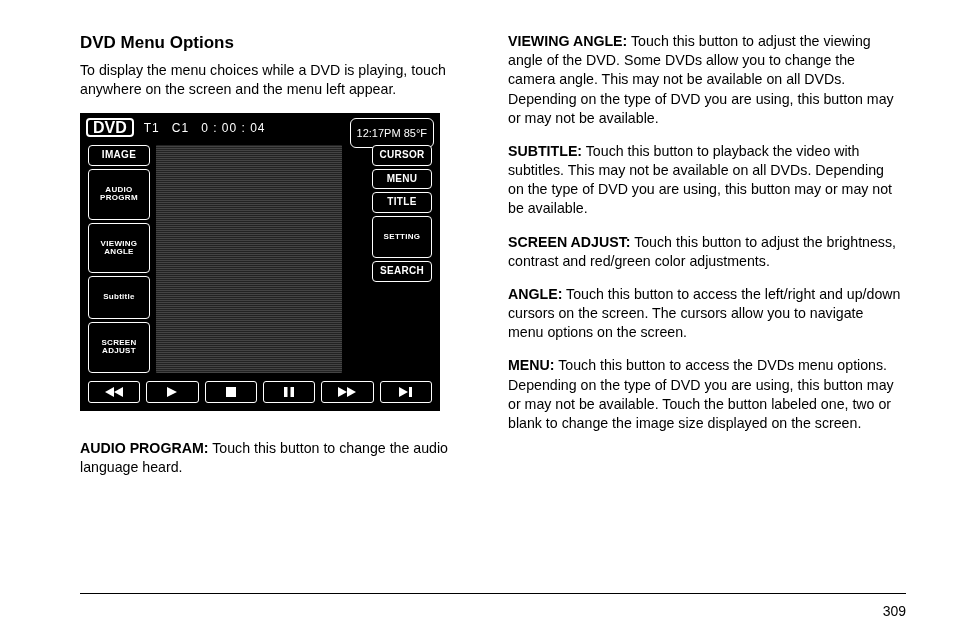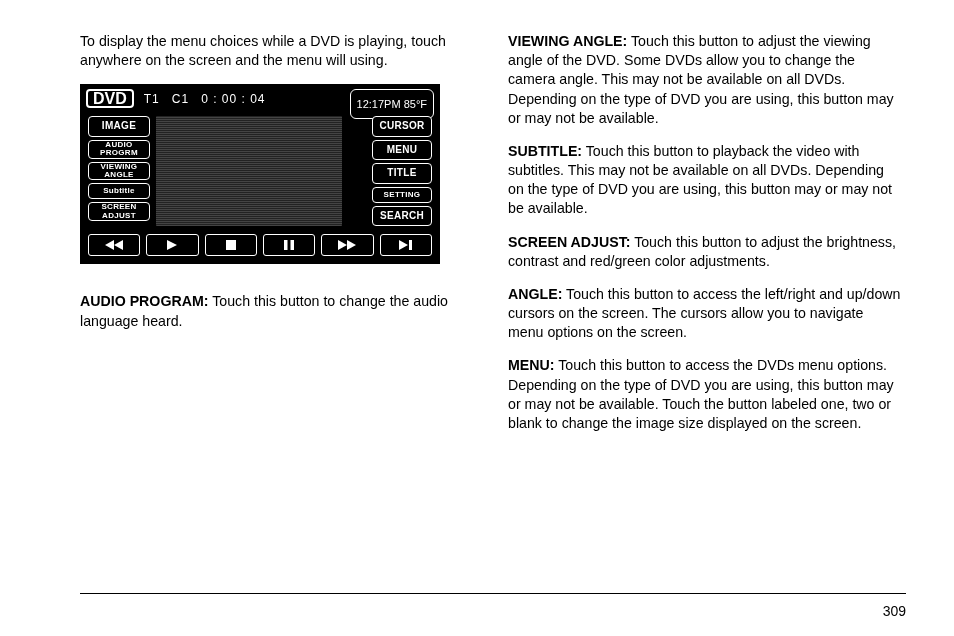--- a/index.html
+++ b/index.html
@@ -92,21 +92,21 @@
   }
   .dvd-side.right { width: 60px; align-items: flex-end; margin-left: 24px; }
   .dvd-btn {
     background: #000;
     color: #fff;
     border: 1px solid #fff;
     border-radius: 4px;
     font-size: 8px;
     font-weight: bold;
     text-align: center;
-    padding: 0 2px;
+    padding: 16px 2px;
     line-height: 1.05;
     letter-spacing: 0.3px;
     white-space: pre-line;
     min-height: 16px;
     display: flex;
     align-items: center;
     justify-content: center;
   }
   .dvd-btn.big { font-size: 10px; padding: 4px 2px; }
   .dvd-center {
@@ -149,21 +149,22 @@
     bottom: 17px;
     font-size: 14px;
   }
 </style>
 </head>
 <body>
 
 <div class="page">
 
   <div class="col">
-    <p>To display the menu choices while a DVD is playing, touch anywhere on the screen and the menu will using.</p>
+    <h2>DVD Menu Options</h2>
+    <p>To display the menu choices while a DVD is playing, touch anywhere on the screen and the menu left appear.</p>
 
     <div class="dvd-fig">
       <div class="dvd-top">
         <div class="dvd-badge">DVD</div>
         <div class="dvd-top-text">T1</div>
         <div class="dvd-top-text">C1</div>
         <div class="dvd-top-text">0 : 00 : 04</div>
         <div class="dvd-top-spacer"></div>
         <div class="dvd-clock">12:17PM  85°F</div>
       </div>

